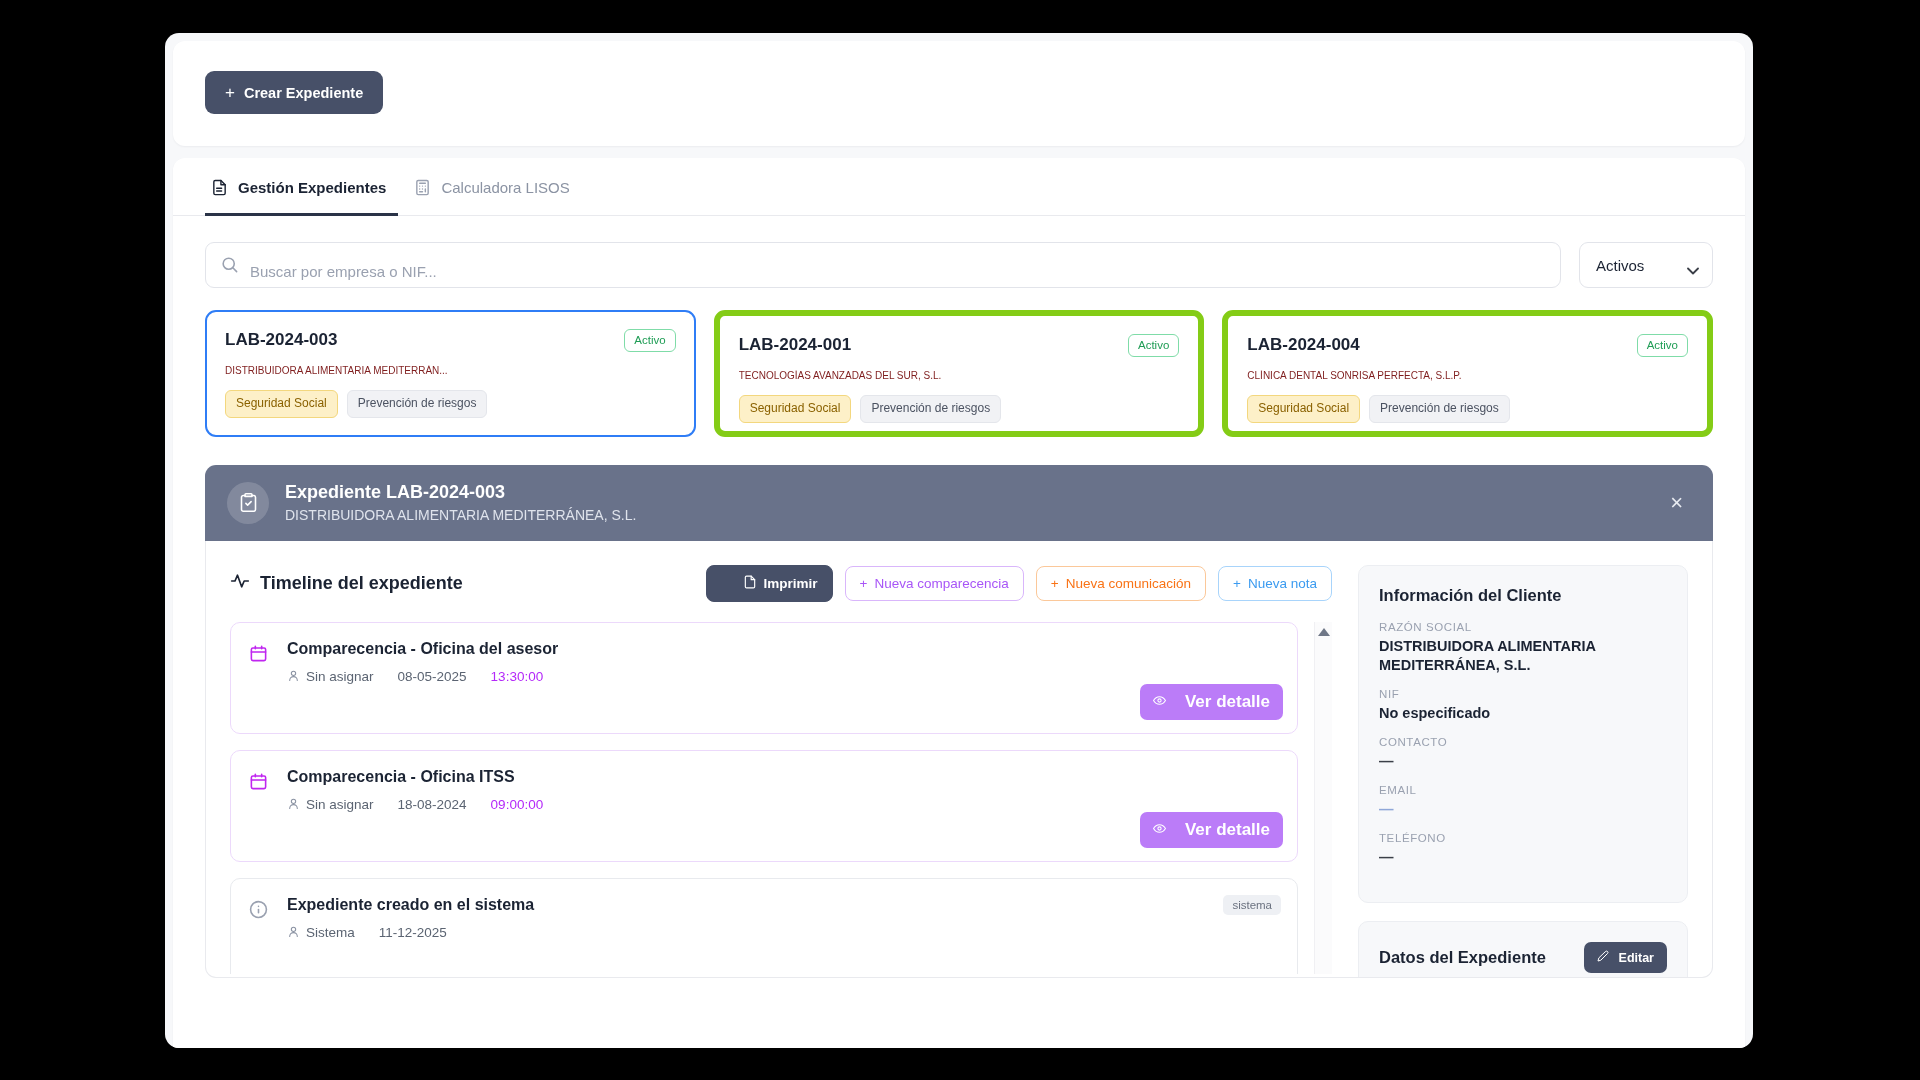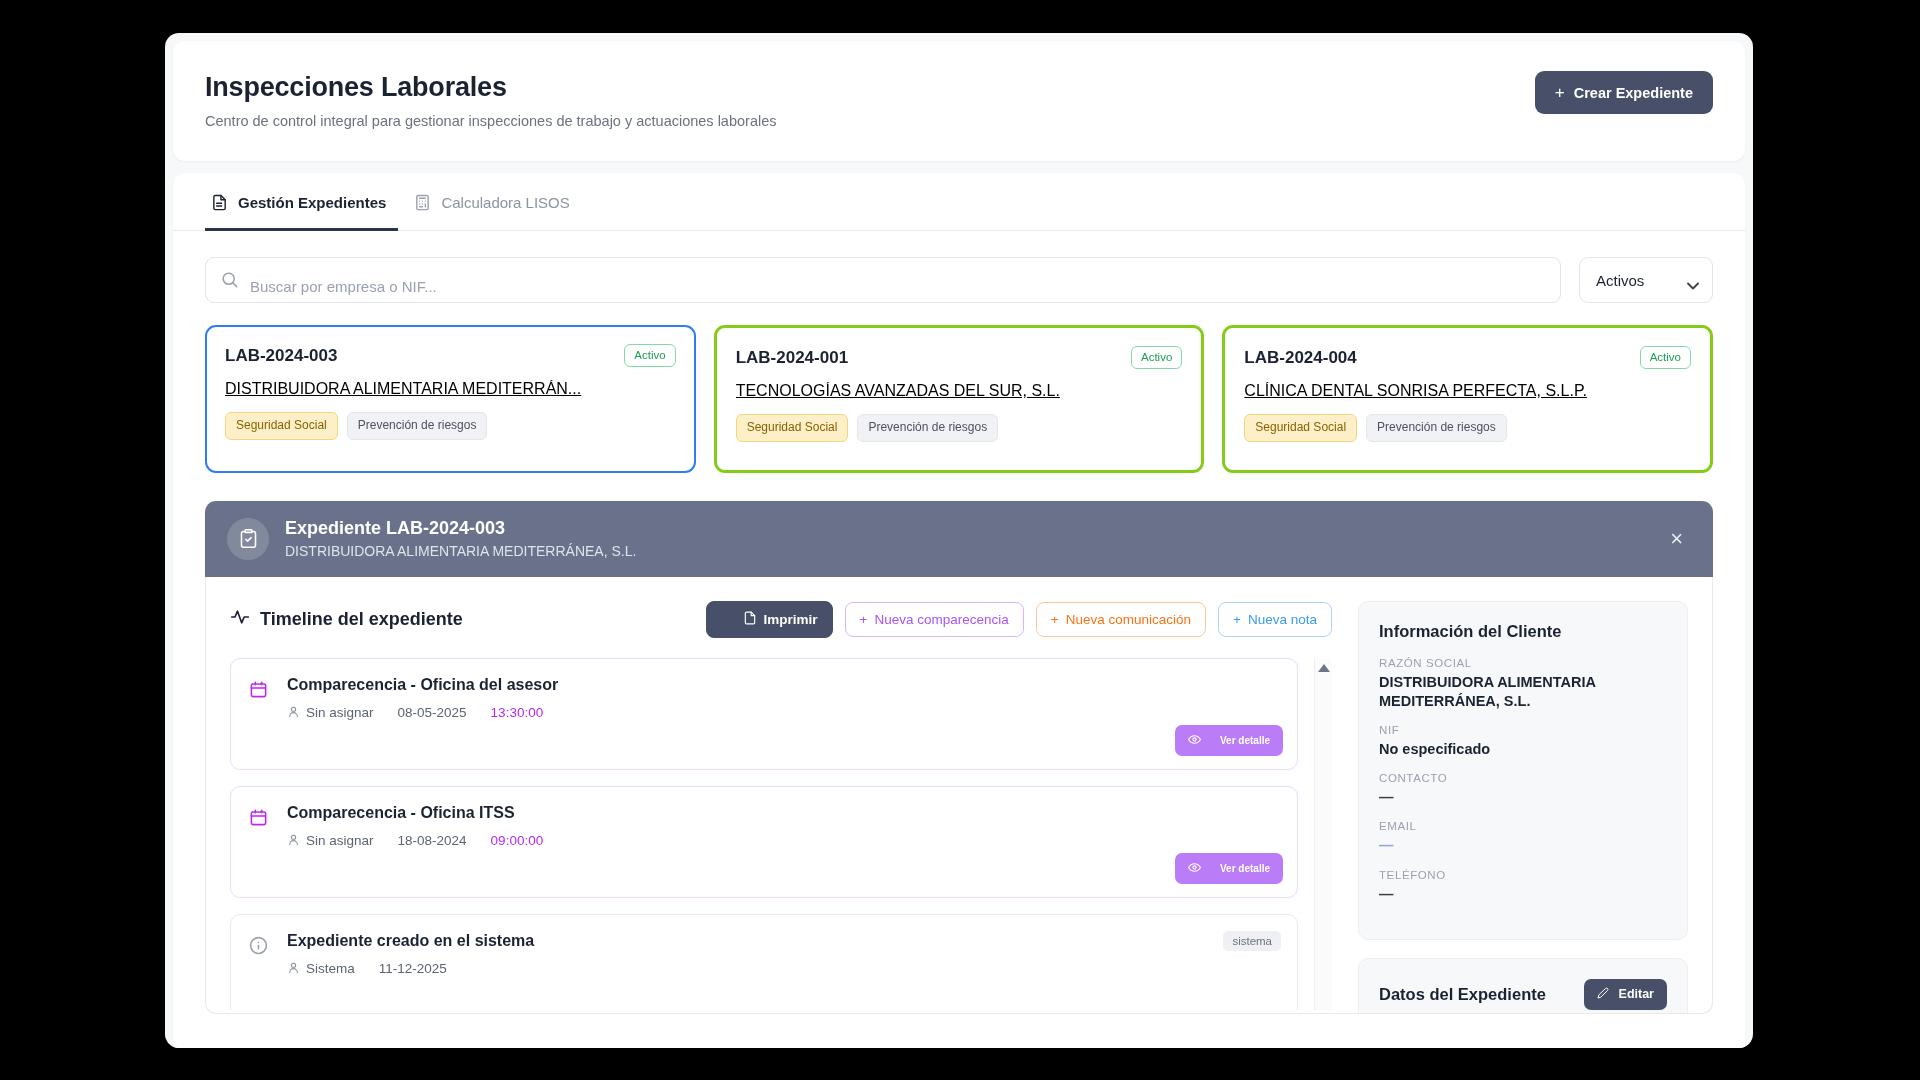--- a/index.html
+++ b/index.html
@@ -152,23 +152,23 @@
   }
 
   
   .exp-grid {
     display: grid;
     grid-template-columns: repeat(3, 1fr);
     gap: 18px;
     padding: 22px 32px 0 32px;
   }
   .exp-card {
-    border: 3px solid #84cc16;
+    border: 6px solid #84cc16;
     border-radius: 11px;
-    padding: 18px 19px 28px 19px;
+    padding: 18px 19px 8px 19px;
     background: #fff;
     cursor: pointer;
   }
   .exp-card.selected {
     border: 2px solid #2f7df6;
     padding: 17px 18px 15px 18px;
   }
   .exp-top {
     display: flex;
     align-items: center;
@@ -179,26 +179,25 @@
     font-size: 11.5px;
     color: #1f9d55;
     border: 1px solid #7fdca8;
     border-radius: 6px;
     padding: 3px 9px;
     background: #fff;
     line-height: 1.3;
   }
   .exp-company {
     margin-top: 13px;
-    font-size: 16px;
-    color: #000000;
+    font-size: 10px;
+    color: #7f1d1d;
     white-space: nowrap;
     overflow: hidden;
     text-overflow: ellipsis;
-    text-decoration: underline;
   }
   .chips { display: flex; gap: 9px; margin-top: 14px; }
   .chip {
     font-size: 12px;
     padding: 5px 10px;
     border-radius: 6px;
     line-height: 1.3;
     white-space: nowrap;
   }
   .chip.ss { background: #fdf0c8; color: #8a6100; border: 1px solid #f3d77e; }
@@ -306,21 +305,21 @@
   .tl-meta .who { display: inline-flex; align-items: center; gap: 6px; }
   .tl-meta .time { color: #b429f9; font-weight: 500; }
   .tl-detail-btn {
     position: absolute;
     right: 14px; bottom: 13px;
     background: #bb7cf8;
     color: #fff;
     border: none;
     border-radius: 7px;
     padding: 8px 13px;
-    font-size: 10px;
+    font-size: 17px;
     font-weight: 700;
     font-family: inherit;
     cursor: pointer;
     display: inline-flex; align-items: center; gap: 19px;
   }
   .tl-tag {
     position: absolute;
     right: 16px; top: 16px;
     background: #eef0f4;
     color: #6b7280;
@@ -386,24 +385,20 @@
     cursor: pointer;
     display: inline-flex; align-items: center; gap: 10px;
   }
 </style>
 </head>
 <body>
 
 <div id="app-shell">
 
   <div class="header-card">
-    <div>
-      <div class="page-title">Inspecciones Laborales</div>
-      <div class="page-subtitle">Centro de control integral para gestionar inspecciones de trabajo y actuaciones laborales</div>
-    </div>
     <button class="btn-primary">
       <span class="plus">+</span>
       <span>Crear Expediente</span>
     </button>
   </div>
 
   <div class="main-card">
 
     <div class="tabs">
       <button class="tab active">

